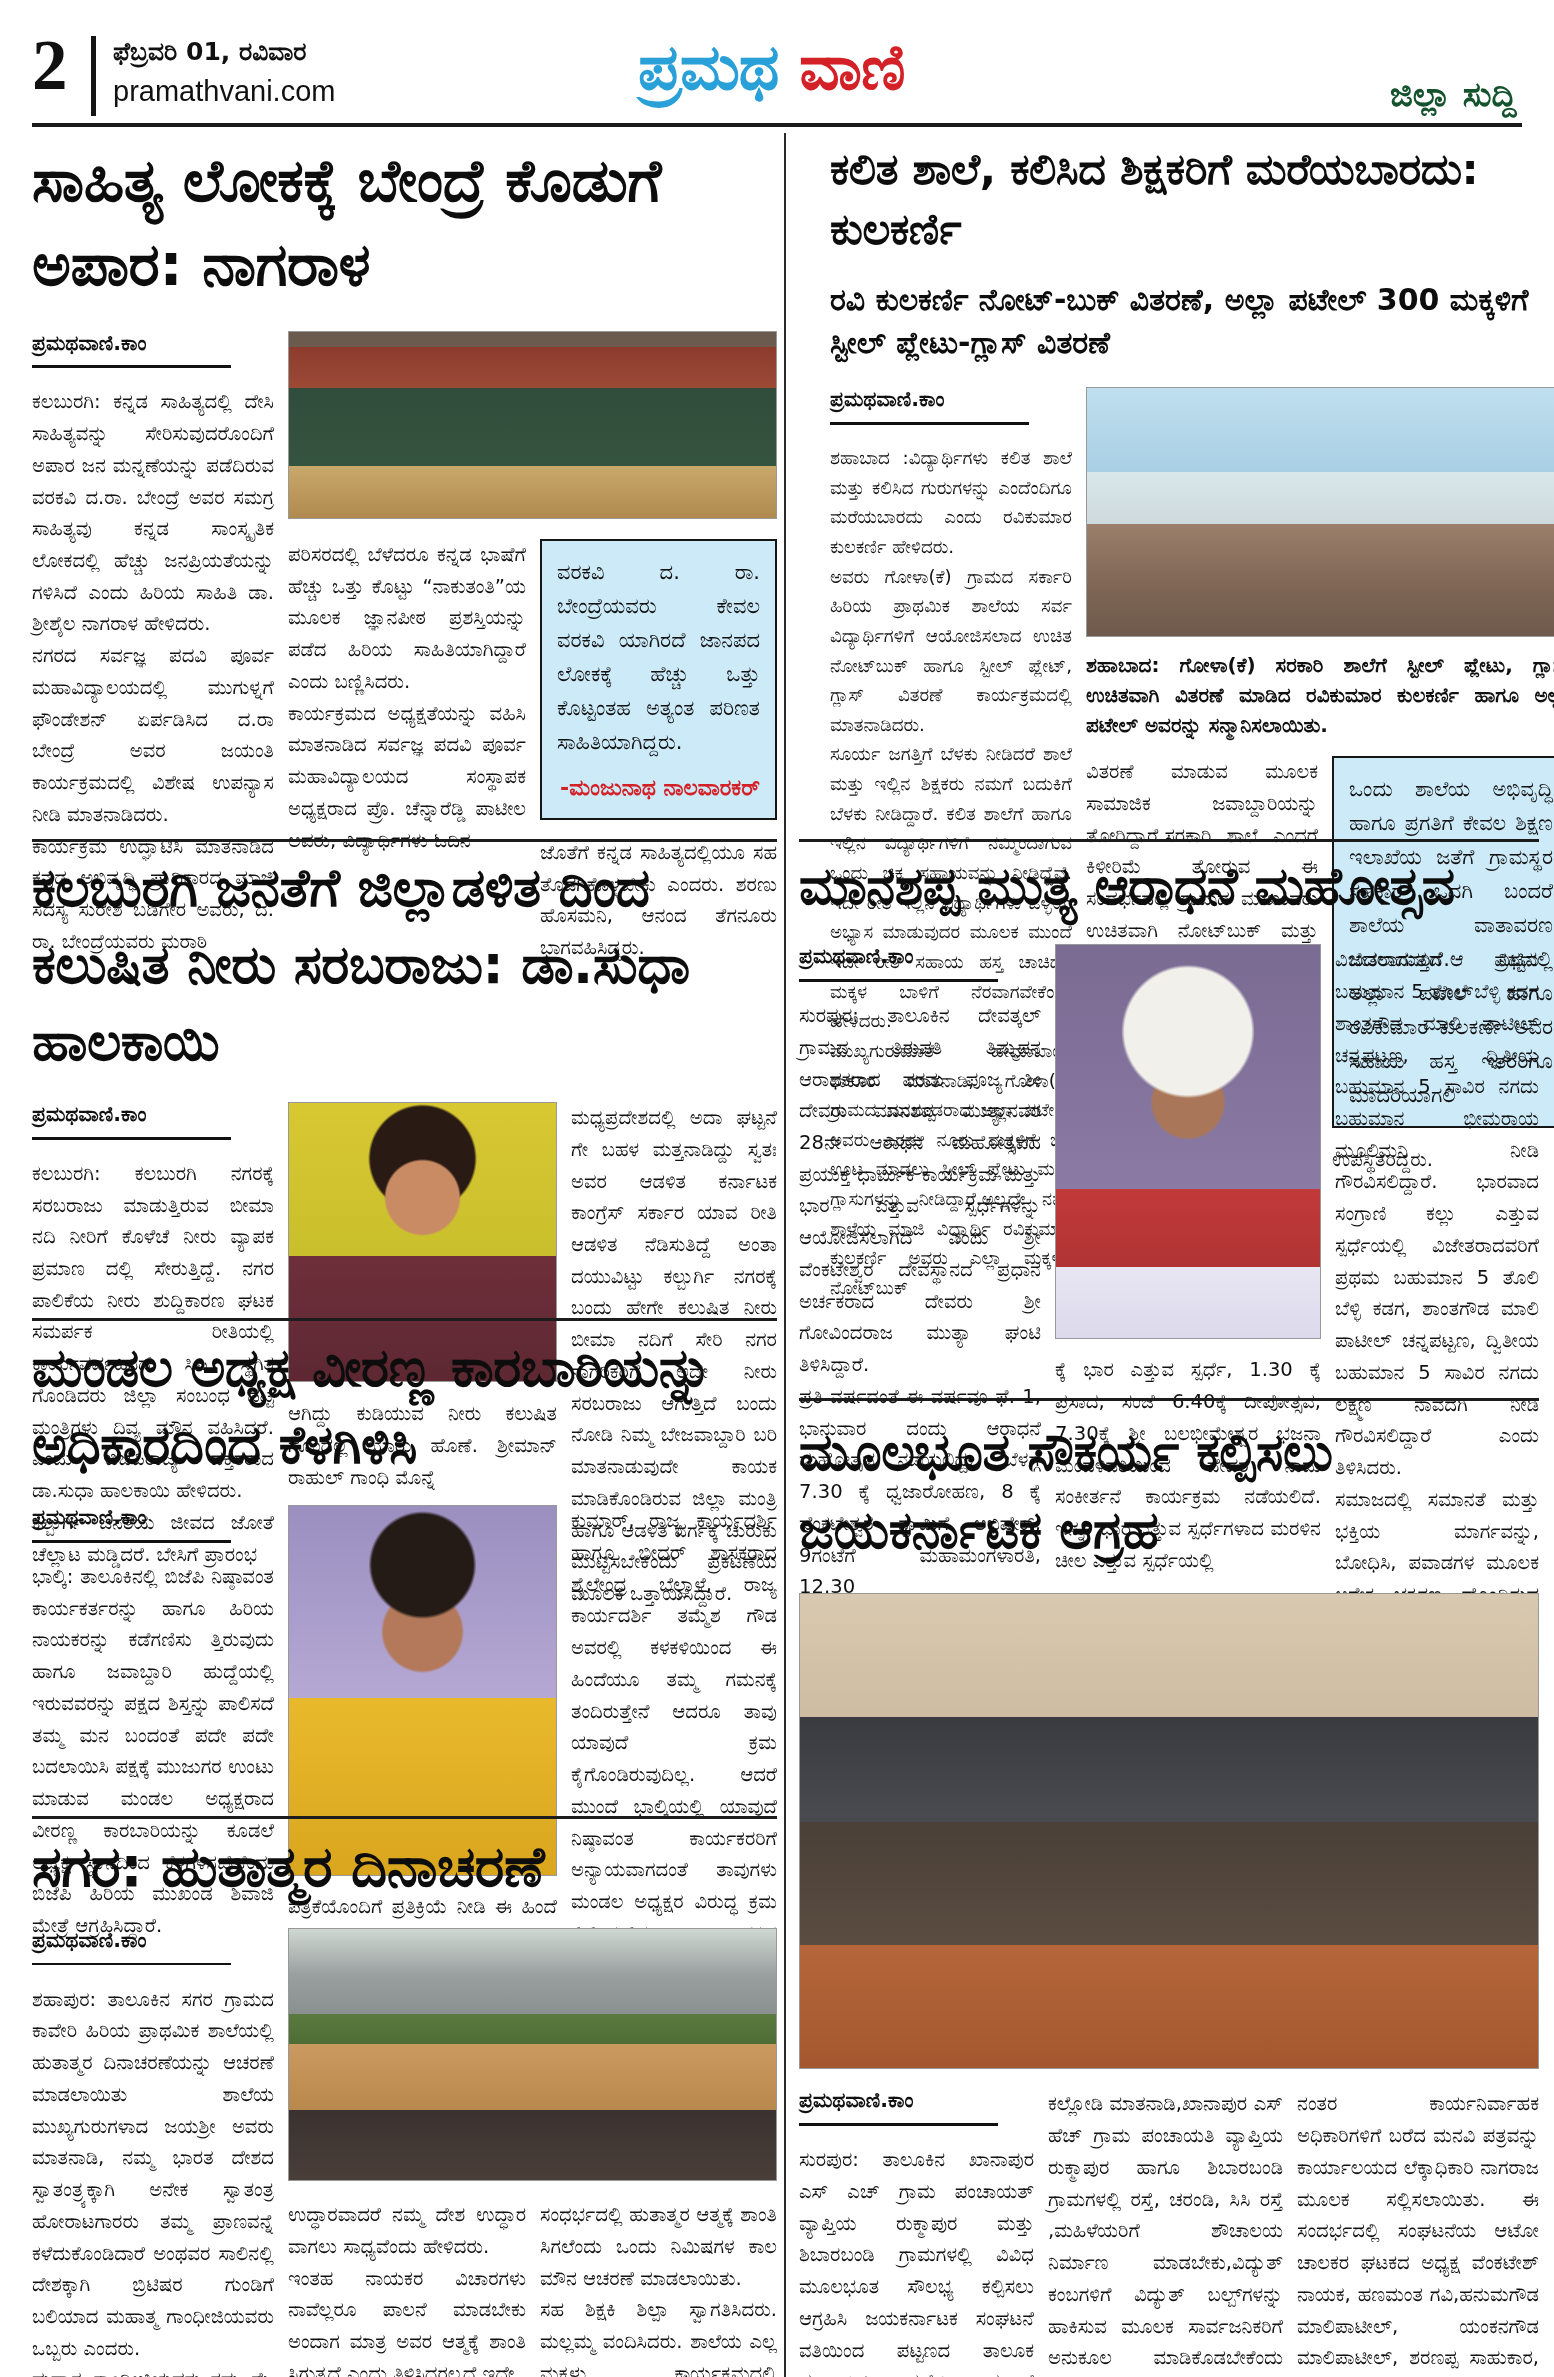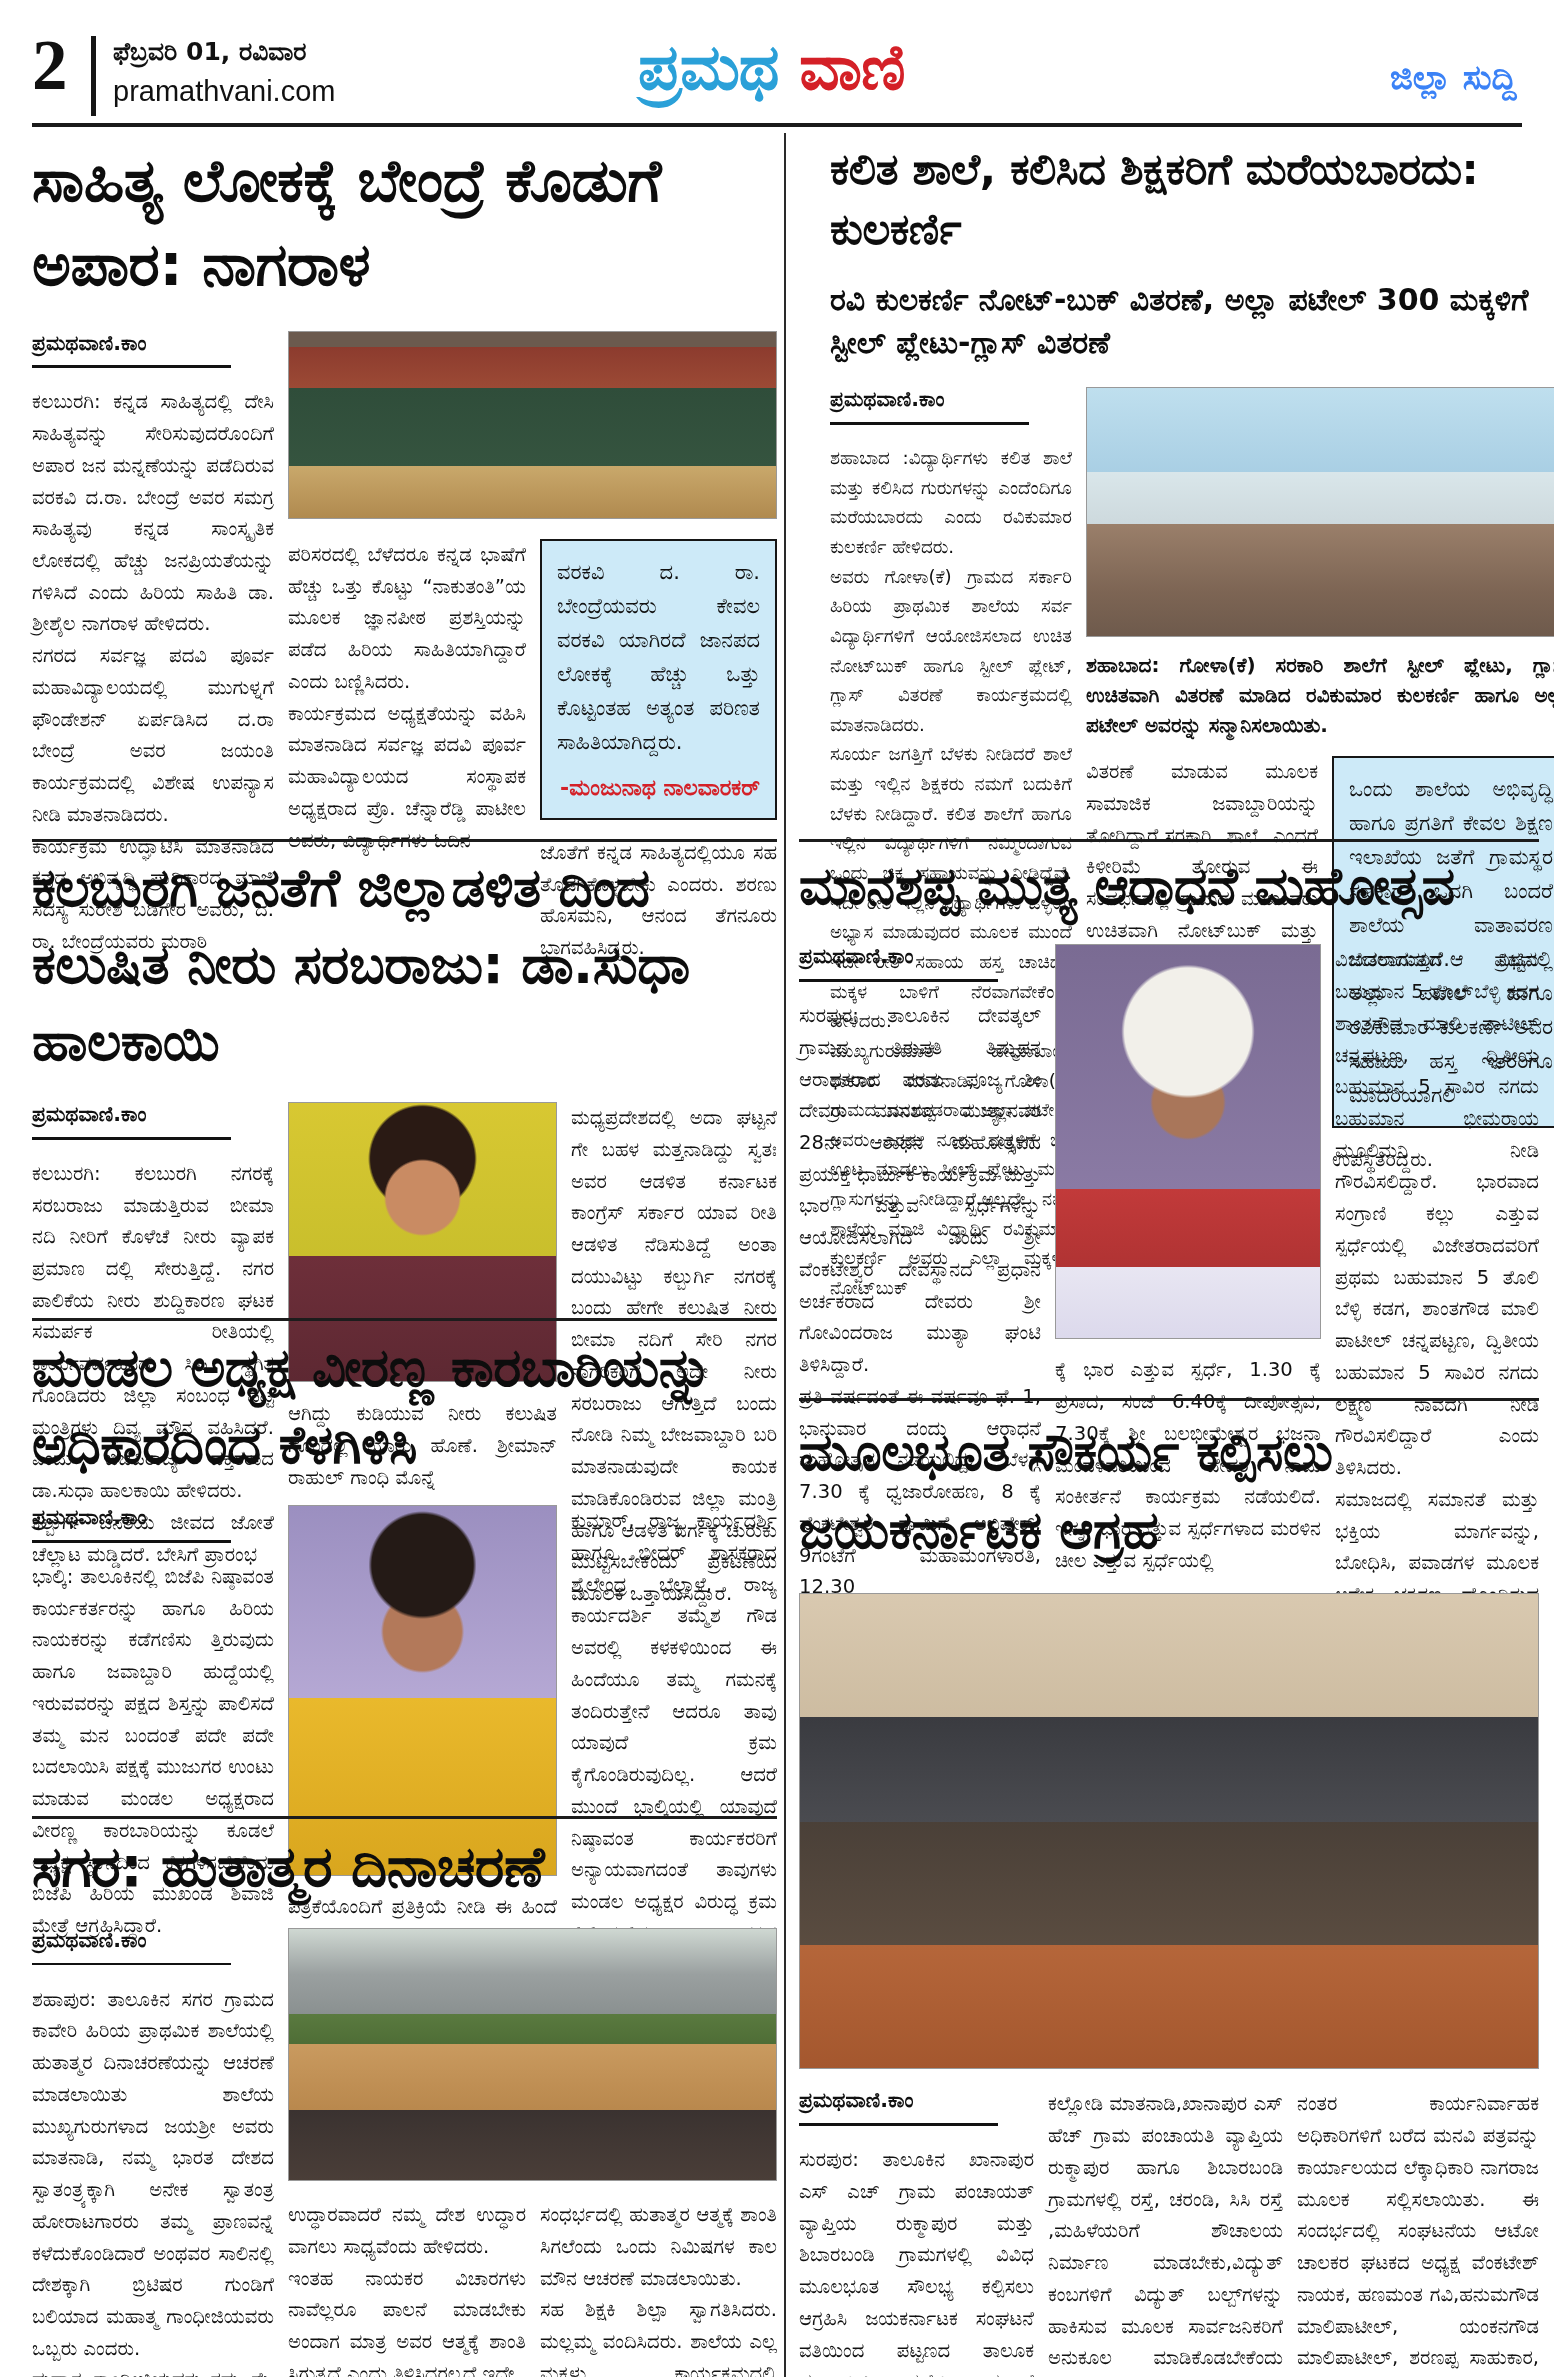--- a/index.html
+++ b/index.html
@@ -9,21 +9,21 @@
   .hdr{position:absolute;left:32px;top:33px;width:1490px;height:85px;}
   .pageno{position:absolute;left:0;top:-3.2px;font-family:"Liberation Serif",serif;
           font-size:71px;font-weight:bold;line-height:1;}
   .hdr-vbar{position:absolute;left:59px;top:3.2px;width:4.8px;height:80px;background:#151515;}
   .hdr-datecol{position:absolute;left:81px;top:4.3px;}
   .hdr-date{font-size:25px;font-weight:bold;}
   .hdr-site{font-size:29px;margin-top:7.5px;font-family:"Liberation Sans",sans-serif;}
   .masthead{position:absolute;left:606px;top:-2.2px;font-size:63px;font-weight:bold;letter-spacing:-1.1px;}
   .mh-blue{color:#2aa0d8;}
   .mh-red{color:#d42027;}
-  .section-tag{position:absolute;right:5.4px;top:24px;font-size:34px;font-weight:bold;color:#3b82f6;}
+  .section-tag{position:absolute;right:5.4px;top:41px;font-size:34px;font-weight:bold;color:#14532d;}
   .toprule{position:absolute;left:32px;top:123px;width:1490px;height:4.3px;background:#1a1a1a;}
   .vcenterrule{position:absolute;left:784px;top:133px;width:2.2px;height:2244px;background:#2a2a2a;}
   
   .art{position:absolute;}
   .hl{font-weight:bold;color:#0d0d0d;letter-spacing:-0.5px;}
   .byline{font-size:20.4px;font-weight:bold;}
   .byrule{width:199px;height:2.7px;background:#111;margin:10.8px 0 18.3px 0;}
   .bodytxt{font-size:19.6px;line-height:1.62;text-align:justify;white-space:pre-line;}
   .flexrow{display:flex;}
   .photo{width:100%;border:0.5px solid #999;box-sizing:border-box;}

